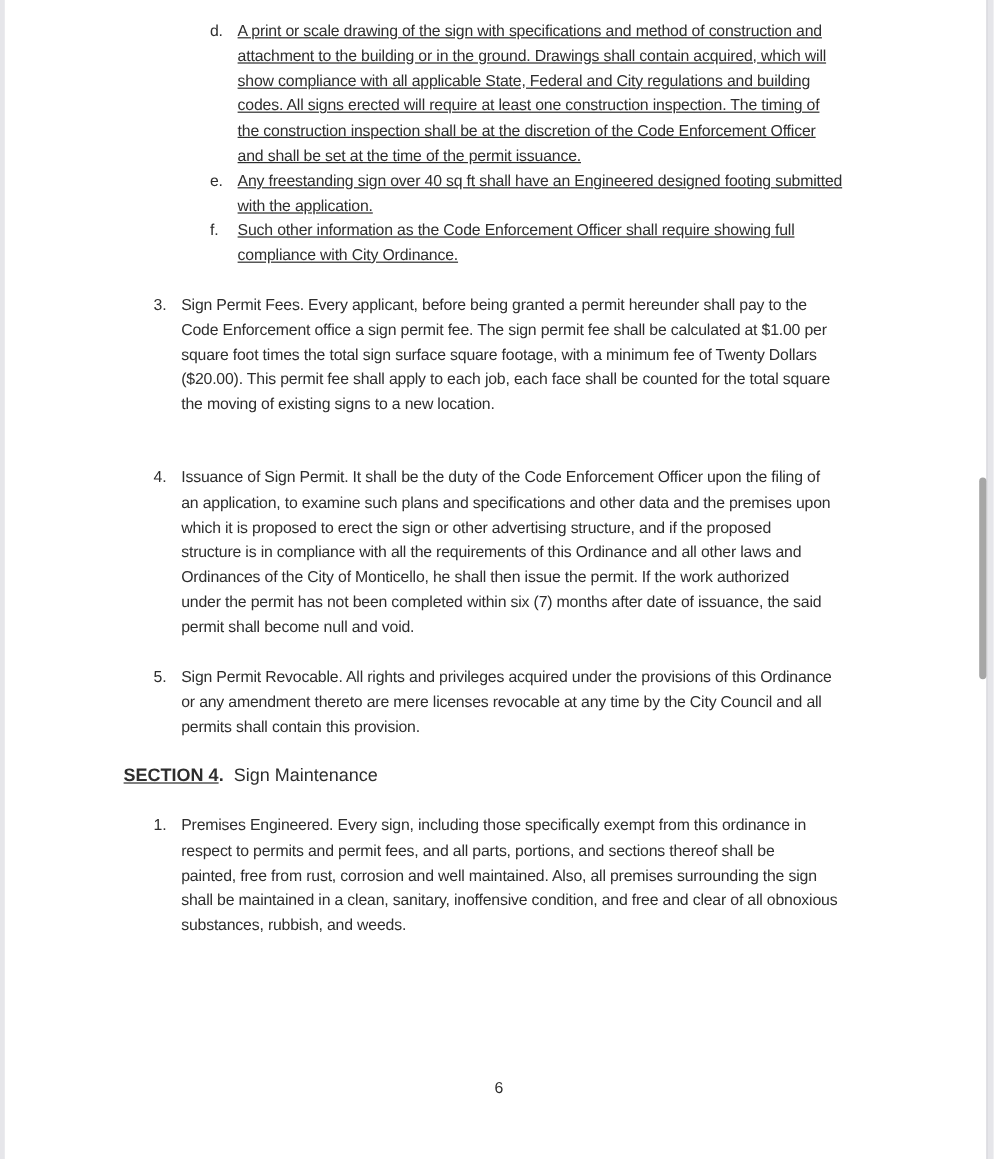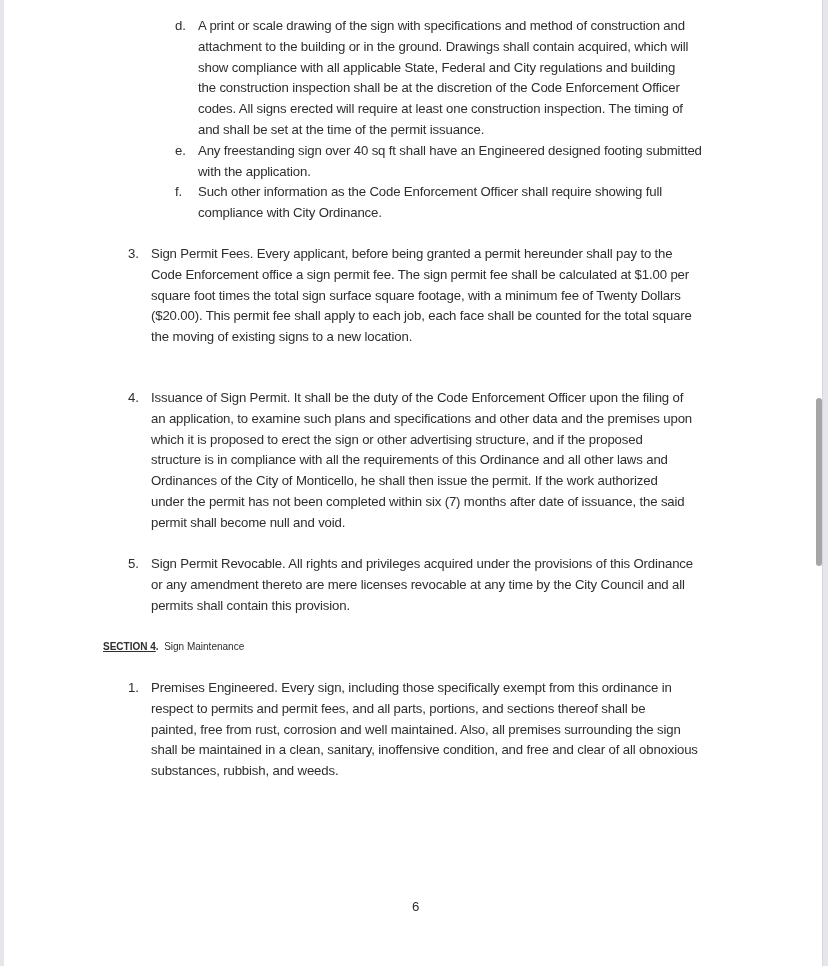--- a/index.html
+++ b/index.html
@@ -10,44 +10,44 @@
     color: #2e2e2e;
   }
   .left-edge { position: absolute; left: 0; top: 0; width: 4px; height: 966px; background: #e6e6ea; }
   .right-edge { position: absolute; right: 0; top: 0; width: 5px; height: 966px; background: #e6e6ea; border-left: 1px solid #d8d8dc; }
   .scroll-thumb { position: absolute; left: 816px; top: 398px; width: 6px; height: 168px; border-radius: 3px; background: #a6a6a6; }
   .page { position: absolute; left: 4px; top: 0; width: 819px; height: 966px; }
   .item { position: absolute; font-size: 13.2px; line-height: 20.8px; letter-spacing: -0.15px; }
   .item .num { position: absolute; top: 0; }
   .item .txt { position: absolute; top: 0; }
   .sub .num { left: 171px; }
-  .sub .txt { left: 194px; width: 540px; }
+  .sub .txt { left: 194px; width: 540px; text-decoration: underline; }
   .main .num { left: 124px; }
   .main .txt { left: 147px; width: 590px; }
   .line { display: block; white-space: nowrap; }
-  .section { position: absolute; left: 99px; top: 637px; font-size: 10px; line-height: 20.8px; }
+  .section { position: absolute; left: 99px; top: 637px; font-size: 15px; line-height: 20.8px; }
   .section .sec-label { font-weight: bold; text-decoration: underline; }
   .section .sec-dot { font-weight: bold; }
   .page-num { position: absolute; left: 408px; top: 897px; font-size: 13.2px; line-height: 20px; }
 </style>
 </head>
 <body>
 
 <div class="left-edge"></div>
 
 <div class="page">
 
   <div class="item sub" style="top:16px;">
     <span class="num">d.</span>
     <div class="txt">
       <span class="line">A print or scale drawing of the sign with specifications and method of construction and</span>
       <span class="line">attachment to the building or in the ground.  Drawings shall contain acquired, which will</span>
       <span class="line">show  compliance  with  all  applicable State, Federal and City regulations and building</span>
+      <span class="line">codes.  All signs erected will require at least one construction inspection.  The timing of</span>
       <span class="line">the construction inspection shall be at  the  discretion  of  the  Code Enforcement Officer</span>
-      <span class="line">codes.  All signs erected will require at least one construction inspection.  The timing of</span>
       <span class="line">and shall be set at the time of the permit issuance.</span>
     </div>
   </div>
 
   <div class="item sub" style="top:141px;">
     <span class="num">e.</span>
     <div class="txt">
       <span class="line">Any freestanding sign over 40 sq ft shall have an Engineered designed footing submitted</span>
       <span class="line">with the application.</span>
     </div>

